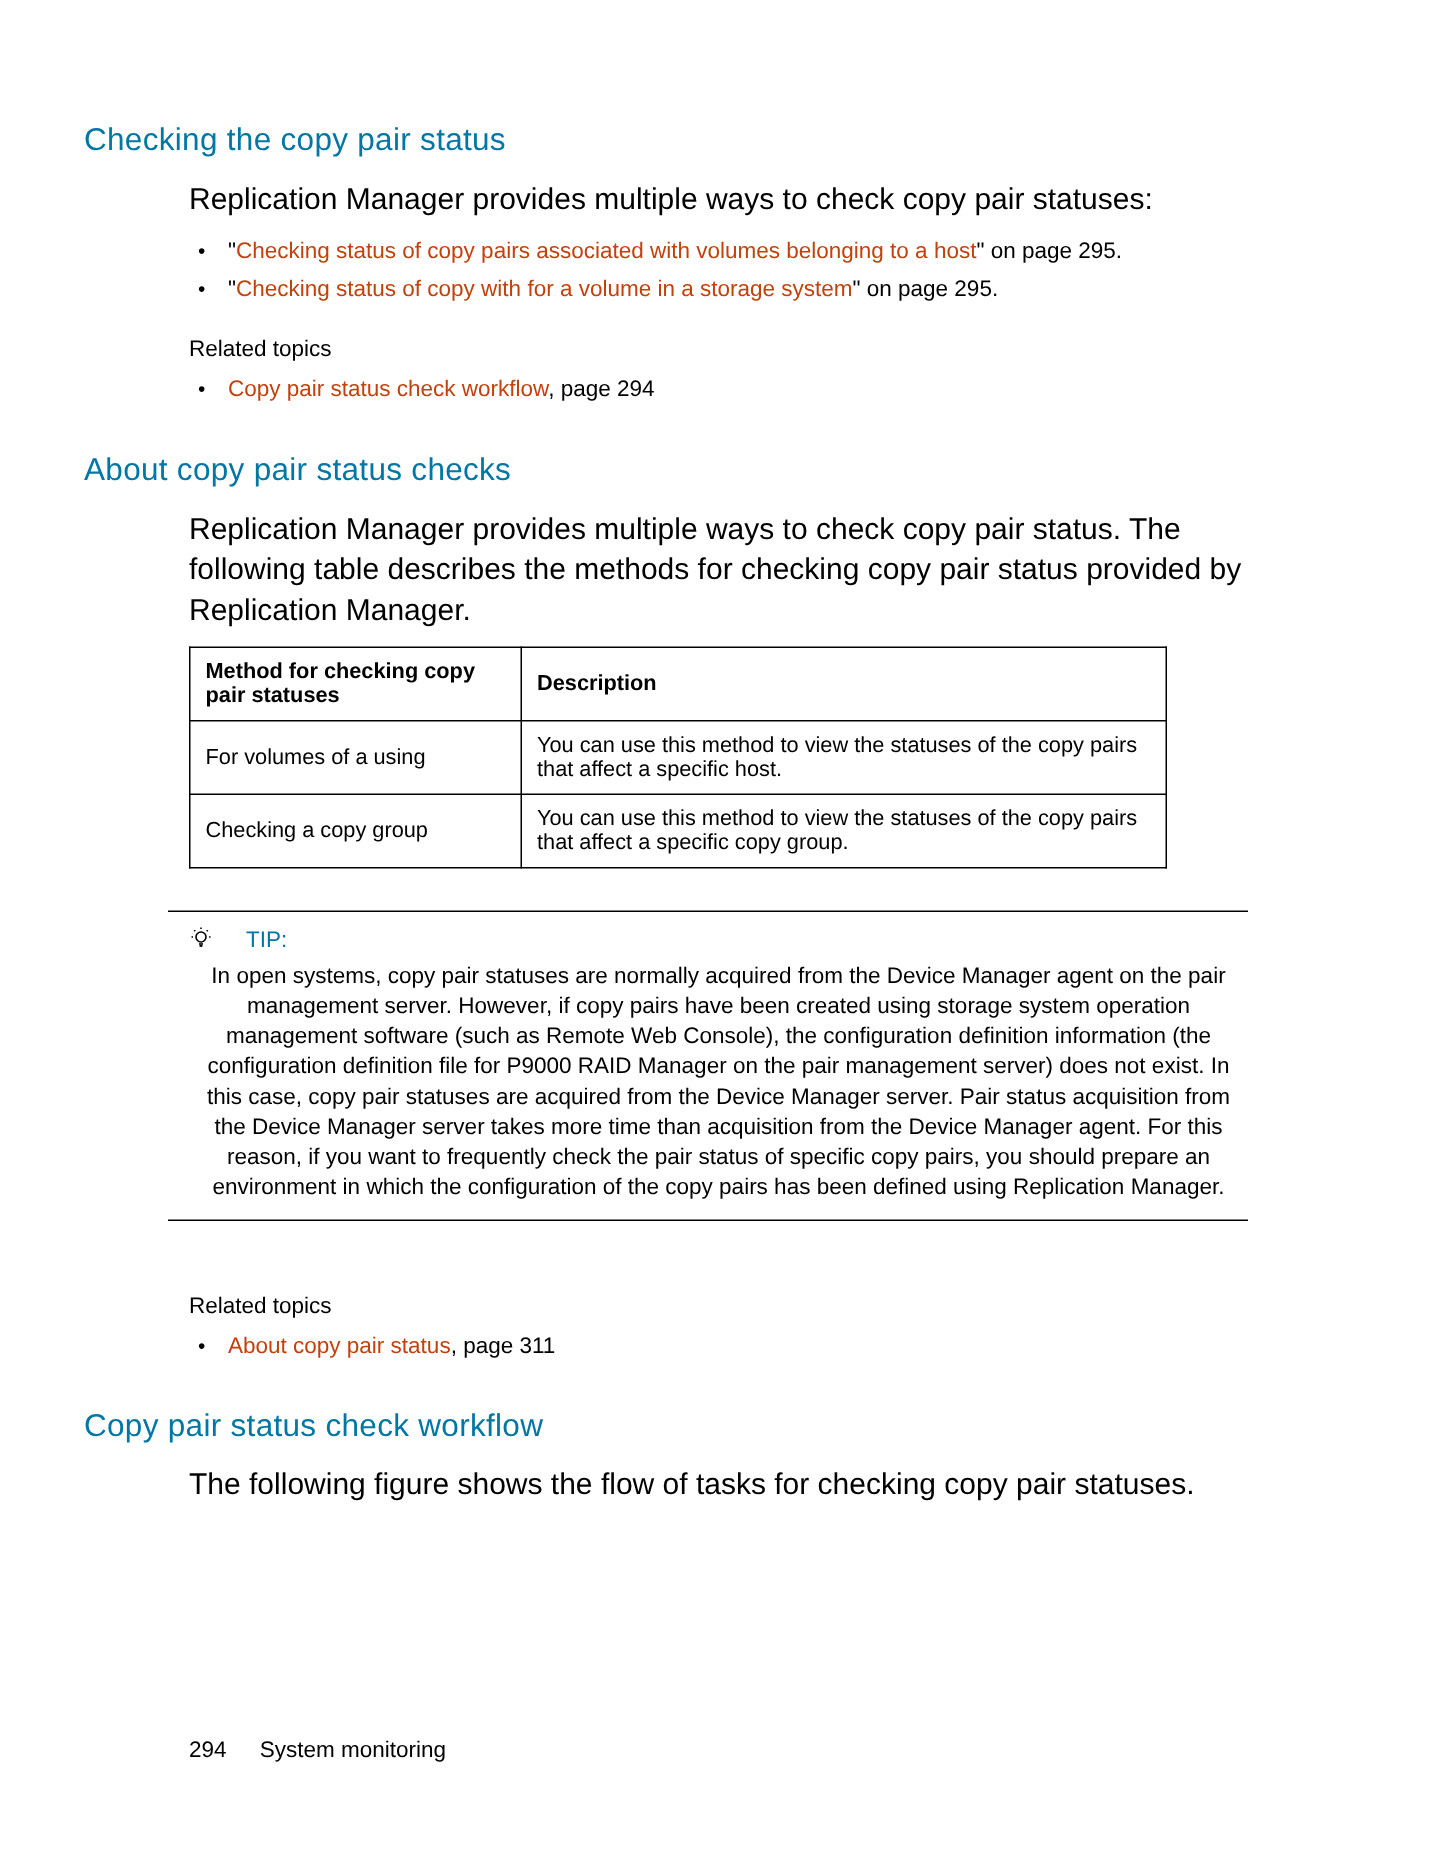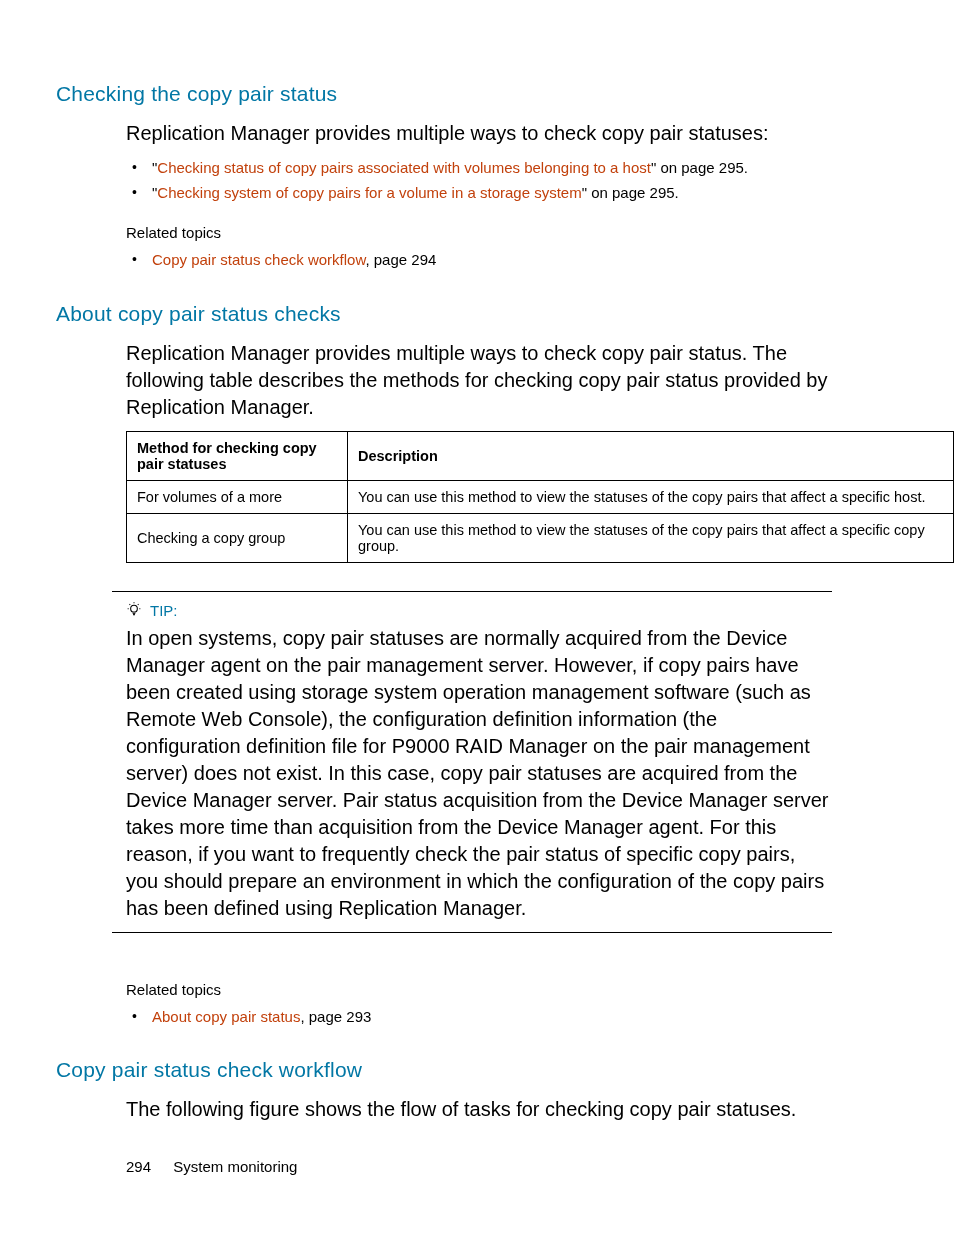--- a/index.html
+++ b/index.html
@@ -63,21 +63,21 @@
     font-size: 15px;
     margin: 20px 0 8px 0;
   }
   .sub-caption {
     font-size: 15px;
     color: #0277a5;
     margin: 24px 0 10px 0;
   }
   table.methods {
     border-collapse: collapse;
-    width: 828px;
+    width: 652px;
     margin-left: 70px;
     margin-top: 4px;
   }
   table.methods th, table.methods td {
     border: 1.5px solid #000;
     padding: 8px 10px;
     font-size: 14.5px;
     text-align: left;
     vertical-align: middle;
   }
@@ -95,36 +95,37 @@
     border: none;
     border-top: 1px solid #000;
     margin: 0;
   }
   .tip-inner {
     padding: 10px 0 10px 14px;
   }
   .tip-row {
     display: flex;
     align-items: center;
-    gap: 8px;
+    gap: 22px;
     margin-bottom: 6px;
   }
   .tip-icon {
     width: 16px;
     height: 16px;
     flex: 0 0 auto;
   }
   .tip-label {
     color: #0277a5;
     font-size: 15px;
   }
   .tip-text {
-    font-size: 20px;
+    font-size: 15px;
     line-height: 1.35;
     margin: 0;
+    text-align: center;
   }
   .footer {
     position: absolute;
     bottom: 60px;
     left: 126px;
     font-size: 15px;
   }
   .footer .pg {
     margin-right: 18px;
   }
@@ -137,21 +138,21 @@
 <div class="page">
 
   <h2 class="section-heading">Checking the copy pair status</h2>
   <div class="body-indent">
     <p class="body">Replication Manager provides multiple ways to check copy pair statuses:</p>
     <ul class="bullets">
       <li>
         <span>"</span><a class="link">Checking status of copy pairs associated with volumes belonging to a host</a><span>" on page 295.</span>
       </li>
       <li>
-        <span>"</span><a class="link">Checking system of copy pairs for a volume in a storage system</a><span>" on page 295.</span>
+        <span>"</span><a class="link">Checking status of copy with for a volume in a storage system</a><span>" on page 295.</span>
       </li>
     </ul>
     <div class="related-heading">Related topics</div>
     <ul class="bullets">
       <li>
         <a class="link">Copy pair status check workflow</a><span>, page 294</span>
       </li>
     </ul>
   </div>
 
@@ -165,21 +166,21 @@
 
   <table class="methods">
     <thead>
       <tr>
         <th>Method for checking copy pair statuses</th>
         <th>Description</th>
       </tr>
     </thead>
     <tbody>
       <tr>
-        <td>For volumes of a more</td>
+        <td>For volumes of a using</td>
         <td>You can use this method to view the statuses of the copy pairs that affect a specific host.</td>
       </tr>
       <tr>
         <td>Checking a copy group</td>
         <td>You can use this method to view the statuses of the copy pairs that affect a specific copy group.</td>
       </tr>
     </tbody>
   </table>
 
   <div class="tip-block">
@@ -203,21 +204,21 @@
     </div>
     <hr class="tip-rule">
   </div>
 
   <div class="spacer-28"></div>
 
   <div class="body-indent">
     <div class="related-heading">Related topics</div>
     <ul class="bullets">
       <li>
-        <a class="link">About copy pair status</a><span>, page 293</span>
+        <a class="link">About copy pair status</a><span>, page 311</span>
       </li>
     </ul>
   </div>
 
   <div class="spacer-20"></div>
 
   <h2 class="section-heading">Copy pair status check workflow</h2>
   <div class="body-indent">
     <p class="body">The following figure shows the flow of tasks for checking copy pair statuses.</p>
   </div>

